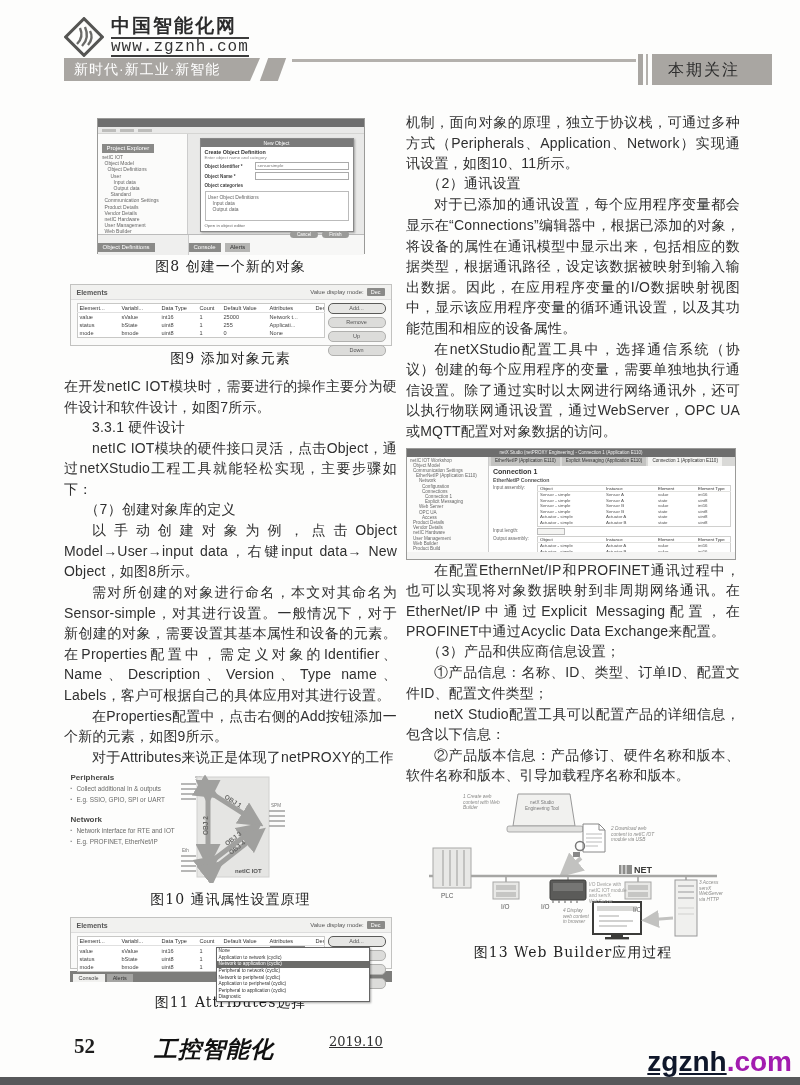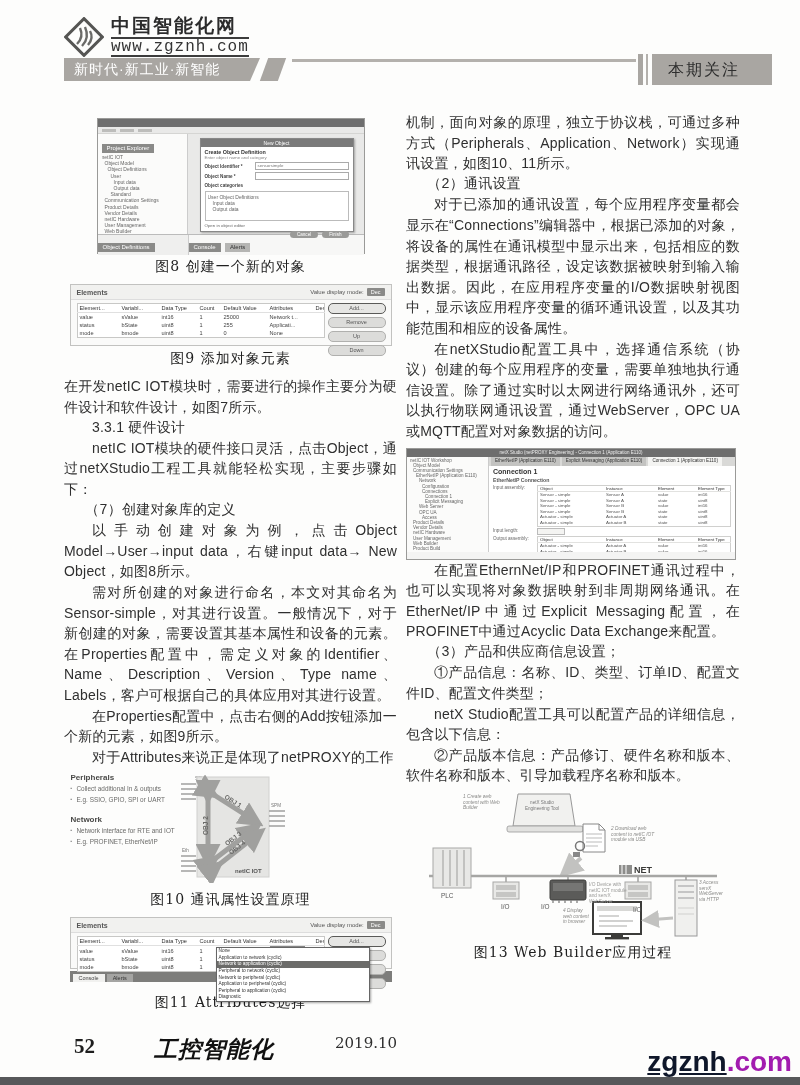--- a/index.html
+++ b/index.html
@@ -104,21 +104,21 @@
   .lenbox{display:inline-block;width:26px;height:5px;border:1px solid #bbb;background:#f4f4f2;}
 
   
   .f13{position:relative;width:300px;height:152px;margin:2px auto 0;}
   .note{position:absolute;font-size:4.8px;line-height:5.6px;color:#8a8a88;}
 
   
   .footer{position:absolute;left:74px;top:1034px;display:flex;align-items:flex-start;gap:47px;}
   .pgnum{font-size:21px;font-weight:bold;color:#1d1d1d;font-family:"Liberation Serif",serif;}
   .journal{font-size:23px;font-weight:bold;font-style:italic;font-family:"DejaVu Serif",serif;color:#111;margin-left:12px;letter-spacing:1px;}
-  .issue{font-size:15px;color:#2e2e2e;margin-left:14px;font-family:"DejaVu Serif",serif;}
+  .issue{font-size:13px;color:#2e2e2e;margin-left:8px;font-family:"DejaVu Serif",serif;text-decoration:underline;}
   .wm{position:absolute;right:8px;top:1046px;font-size:28px;font-weight:bold;letter-spacing:0;}
   .wm .r{color:#0f172a;text-decoration:underline;} .wm .d{color:#a21caf;}
   .botbar{position:absolute;left:0;bottom:0;width:100%;height:8px;background:#57585a;}
   svg text{font-family:"Liberation Sans",sans-serif;}
 </style>
 </head>
 <body>
 
 <div class="page">
 

